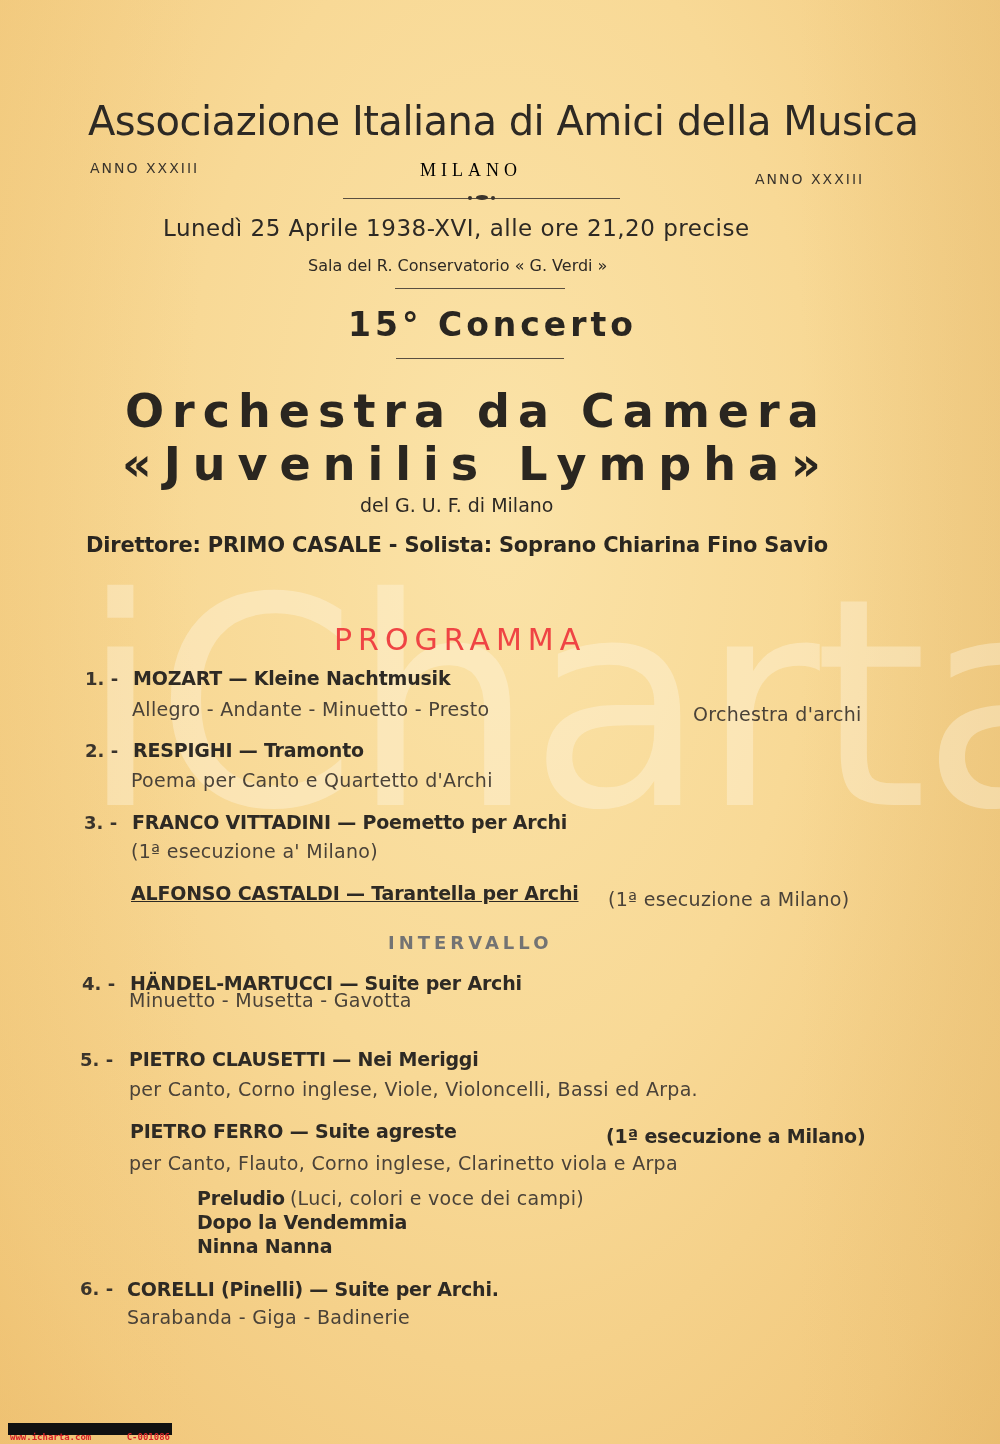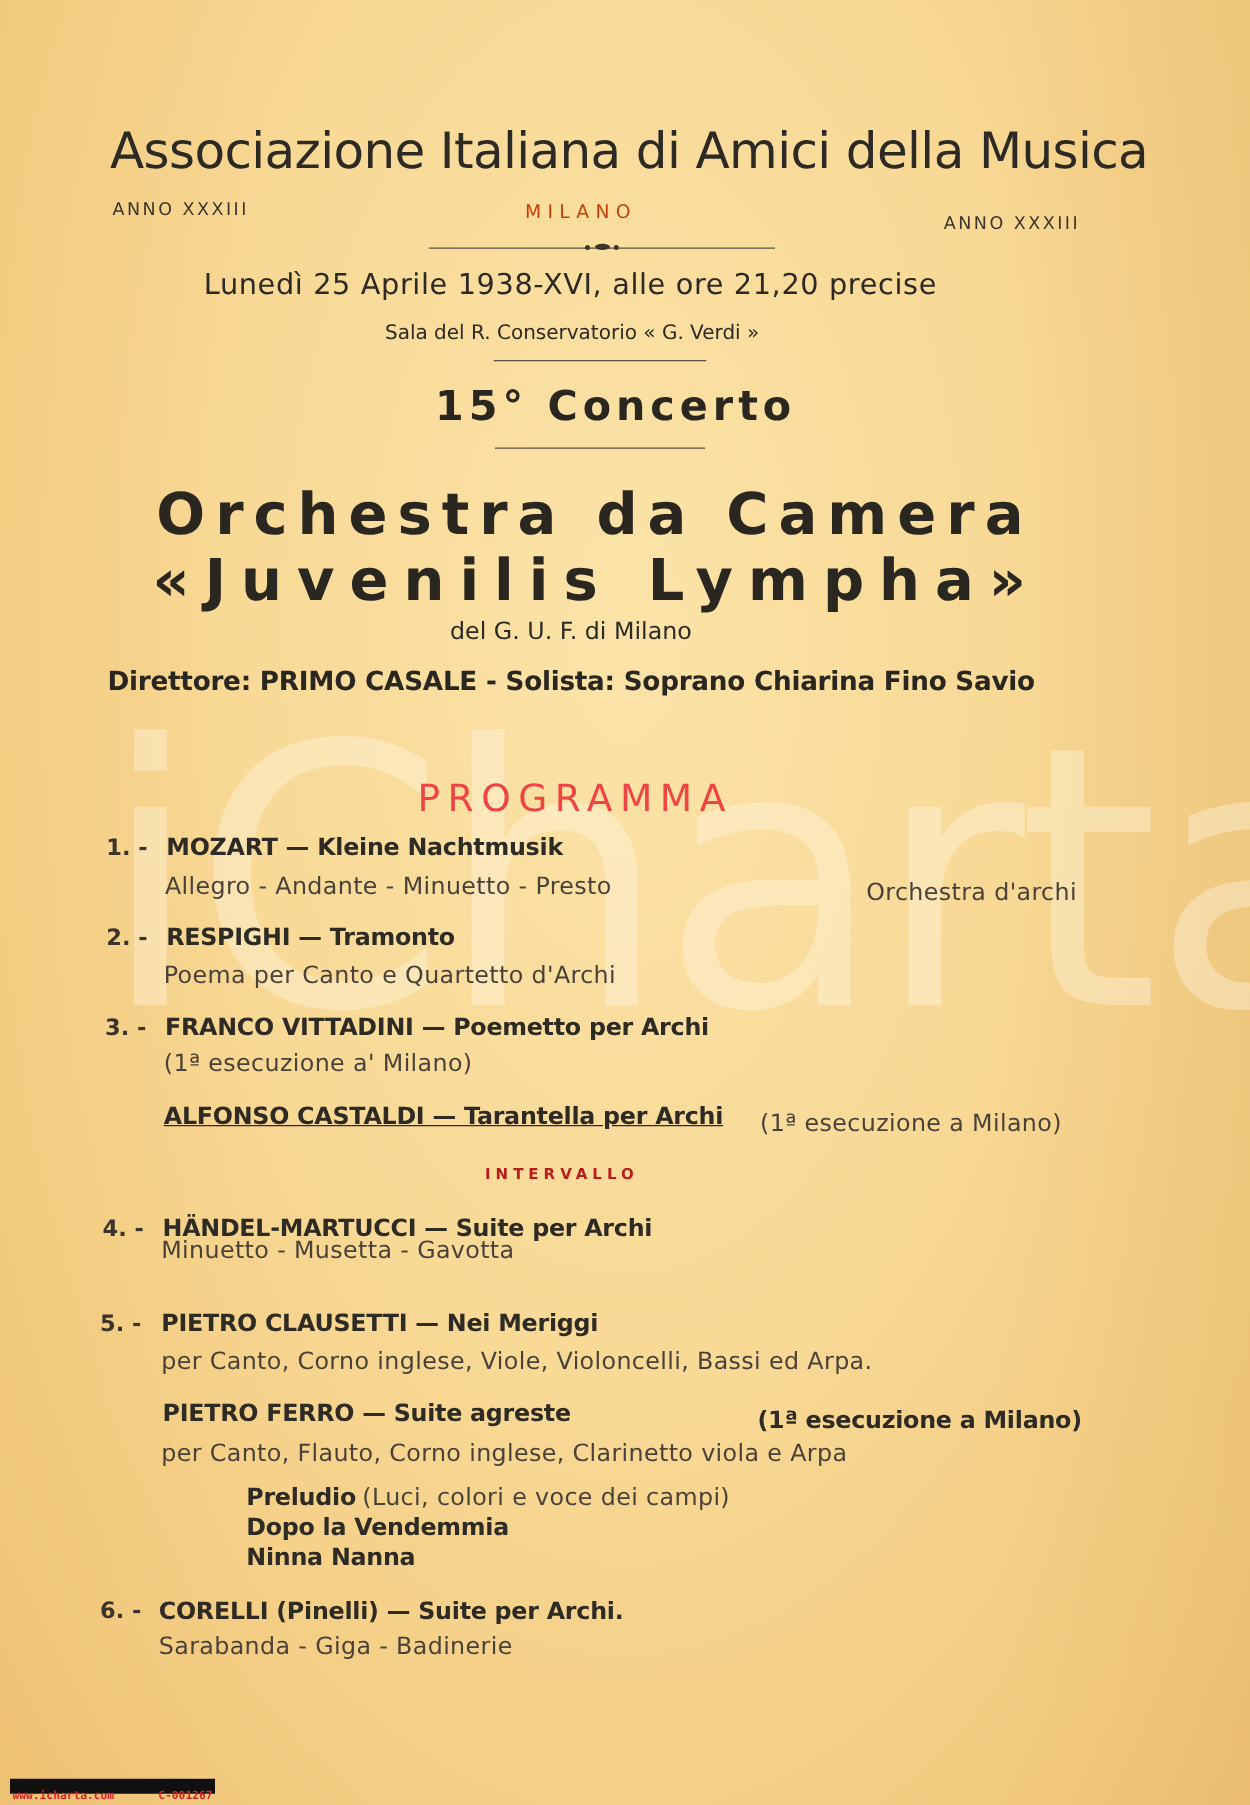--- a/index.html
+++ b/index.html
@@ -19,39 +19,39 @@
     font-family: "DejaVu Sans", sans-serif; font-size: 290px; letter-spacing: -6px;
     color: rgba(255,248,230,0.38); line-height: 1; white-space: nowrap;
     pointer-events: none;
   }
   .abs { position: absolute; white-space: nowrap; }
 
   .org-title { top: 98px; left: 88px; font-size: 40px; letter-spacing: -0.5px; color: #2d2924; font-family: "DejaVu Sans", sans-serif; }
   .anno { font-size: 14px; letter-spacing: 2px; color: #3a342c; }
   .anno-left { top: 160px; left: 90px; }
   .anno-right { top: 171px; left: 755px; }
-  .city { top: 160px; left: 420px; font-size: 15px; letter-spacing: 5px; color: #c2410c; }
+  .city { top: 160px; left: 420px; font-size: 18px; letter-spacing: 5px; color: #000000; font-family: Liberation Serif, serif; }
   .rule { position: absolute; height: 1px; background: #5a4f40; }
   .ornament { position: absolute; top: 195px; left: 464px; width: 18px; height: 5px; background: #3a342c; border-radius: 50%; }
   .dot { position: absolute; top: 196px; width: 4px; height: 4px; background: #3a342c; border-radius: 50%; }
 
   .date-line { top: 215px; left: 163px; font-size: 23px; color: #2d2924; letter-spacing: 0.5px; }
   .venue { top: 256px; left: 308px; font-size: 16px; color: #2d2924; }
   .concert-no { top: 305px; left: 348px; font-size: 33px; font-weight: bold; letter-spacing: 4px; color: #2a2620; }
   .orch-1 { top: 384px; left: 125px; font-size: 46px; font-weight: bold; letter-spacing: 8px; color: #2a2620; }
   .orch-2 { top: 437px; left: 122px; font-size: 46px; font-weight: bold; letter-spacing: 12px; color: #2a2620; }
   .guf { top: 494px; left: 360px; font-size: 19px; color: #2d2924; }
   .director-line { top: 533px; left: 86px; font-size: 21px; font-weight: bold; color: #2a2620; letter-spacing: -0.2px; }
 
   .programma { top: 602px; left: 334px; font-size: 30px; letter-spacing: 6px; color: #ef4444; margin-top: 20px; }
 
   .item-num { font-size: 18px; font-weight: bold; color: #3a342c; }
   .work-title { font-size: 19px; font-weight: bold; color: #2e2a24; letter-spacing: -0.2px; }
   .work-desc { font-size: 19px; color: #4a4238; letter-spacing: 0.3px; }
-  .intervallo { font-size: 12px; font-weight: bold; letter-spacing: 4px; color: #b91c1c; }
+  .intervallo { font-size: 18px; font-weight: bold; letter-spacing: 4px; color: #737373; }
 
   .stamp {
     position: absolute; left: 8px; top: 1423px; width: 164px; height: 12px;
     background: #111; display: flex; justify-content: space-between; align-items: center;
     padding: 0 2px; box-sizing: border-box;
   }
   .stamp span { font-family: "DejaVu Sans Mono", monospace; font-size: 9px; color: #d8232a; font-weight: bold; line-height: 12px; margin-top: 16px; }
 </style>
 </head>
 <body>
@@ -116,14 +116,14 @@
 </div>
 <div class="abs work-title" style="top:1211px;left:197px;">Dopo la Vendemmia</div>
 <div class="abs work-title" style="top:1235px;left:197px;">Ninna Nanna</div>
 
 <div class="abs item-num" style="top:1278px;left:80px;">6. -</div>
 <div class="abs work-title" style="top:1278px;left:127px;">CORELLI (Pinelli) — Suite per Archi.</div>
 <div class="abs work-desc" style="top:1306px;left:127px;">Sarabanda - Giga - Badinerie</div>
 
 <div class="stamp">
   <span>www.icharta.com</span>
-  <span>C-001267</span>
+  <span>C-001086</span>
 </div>
 
 </body></html>

